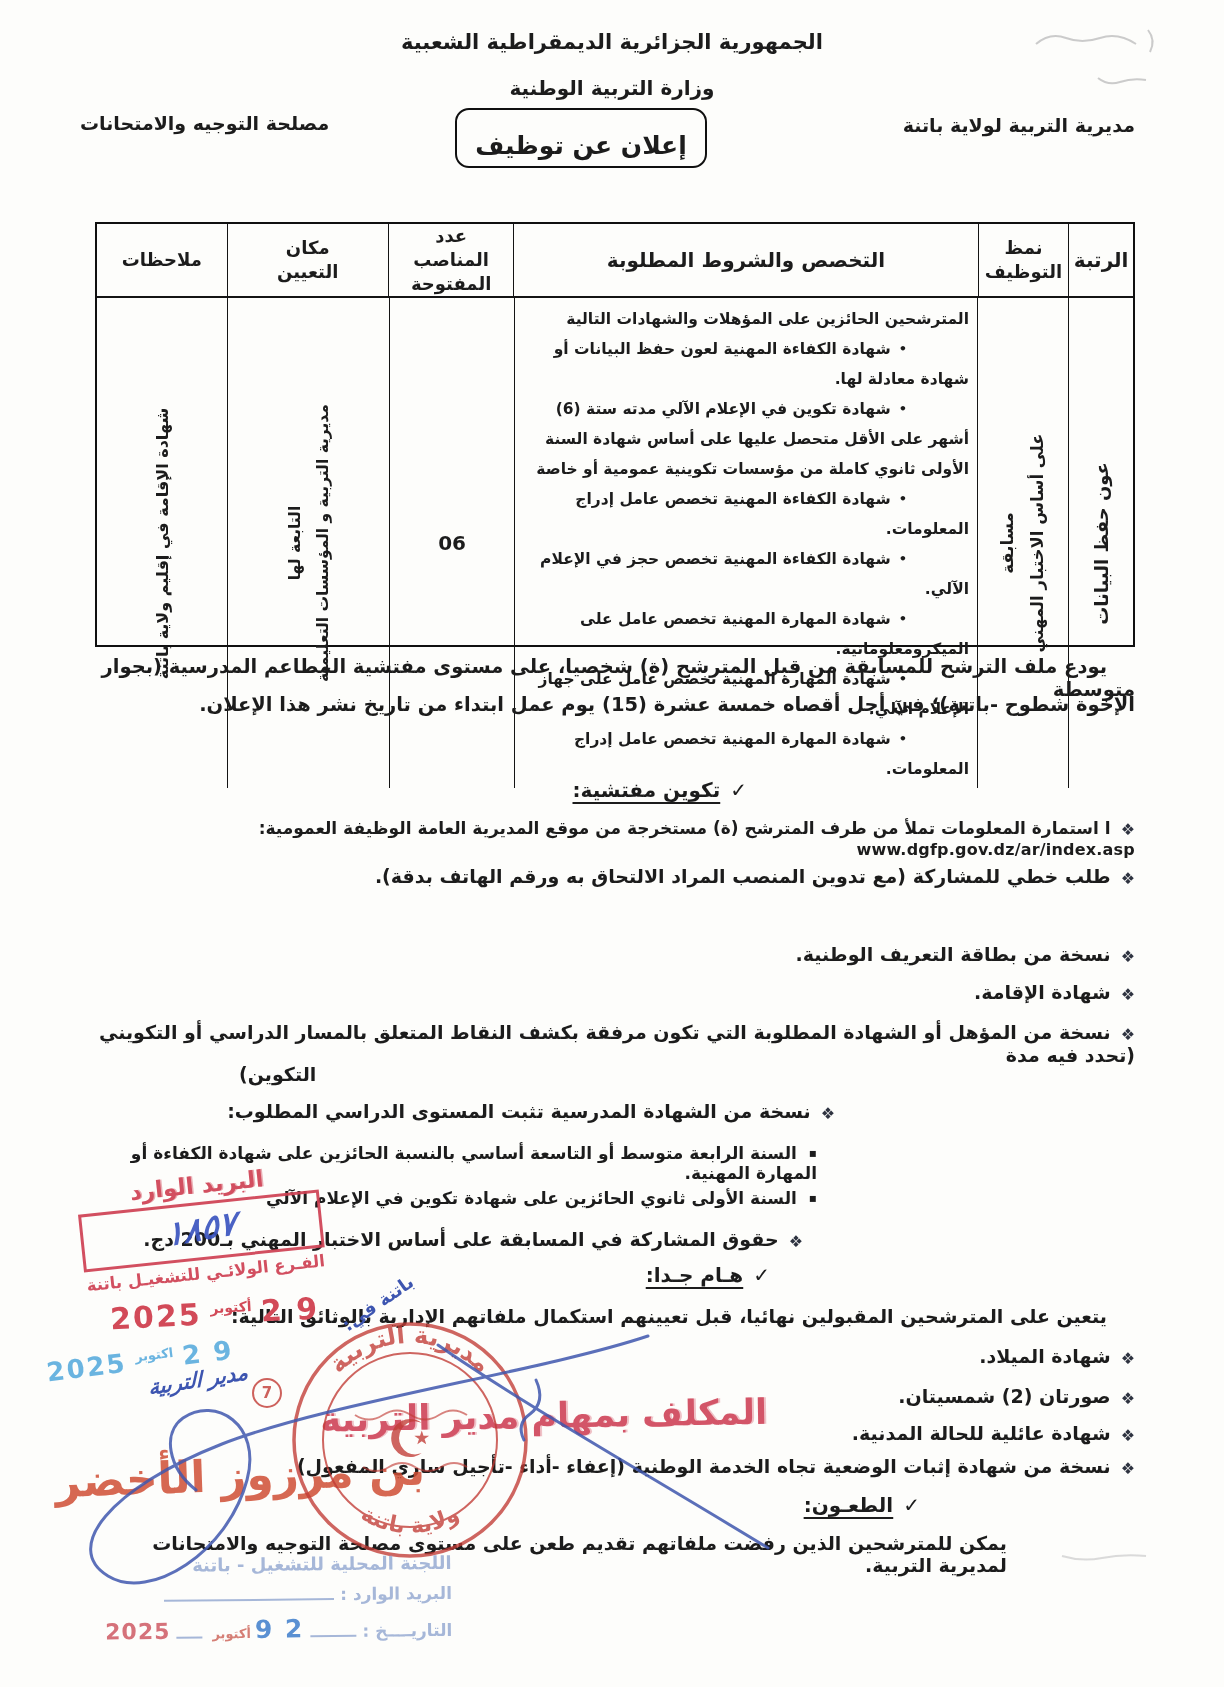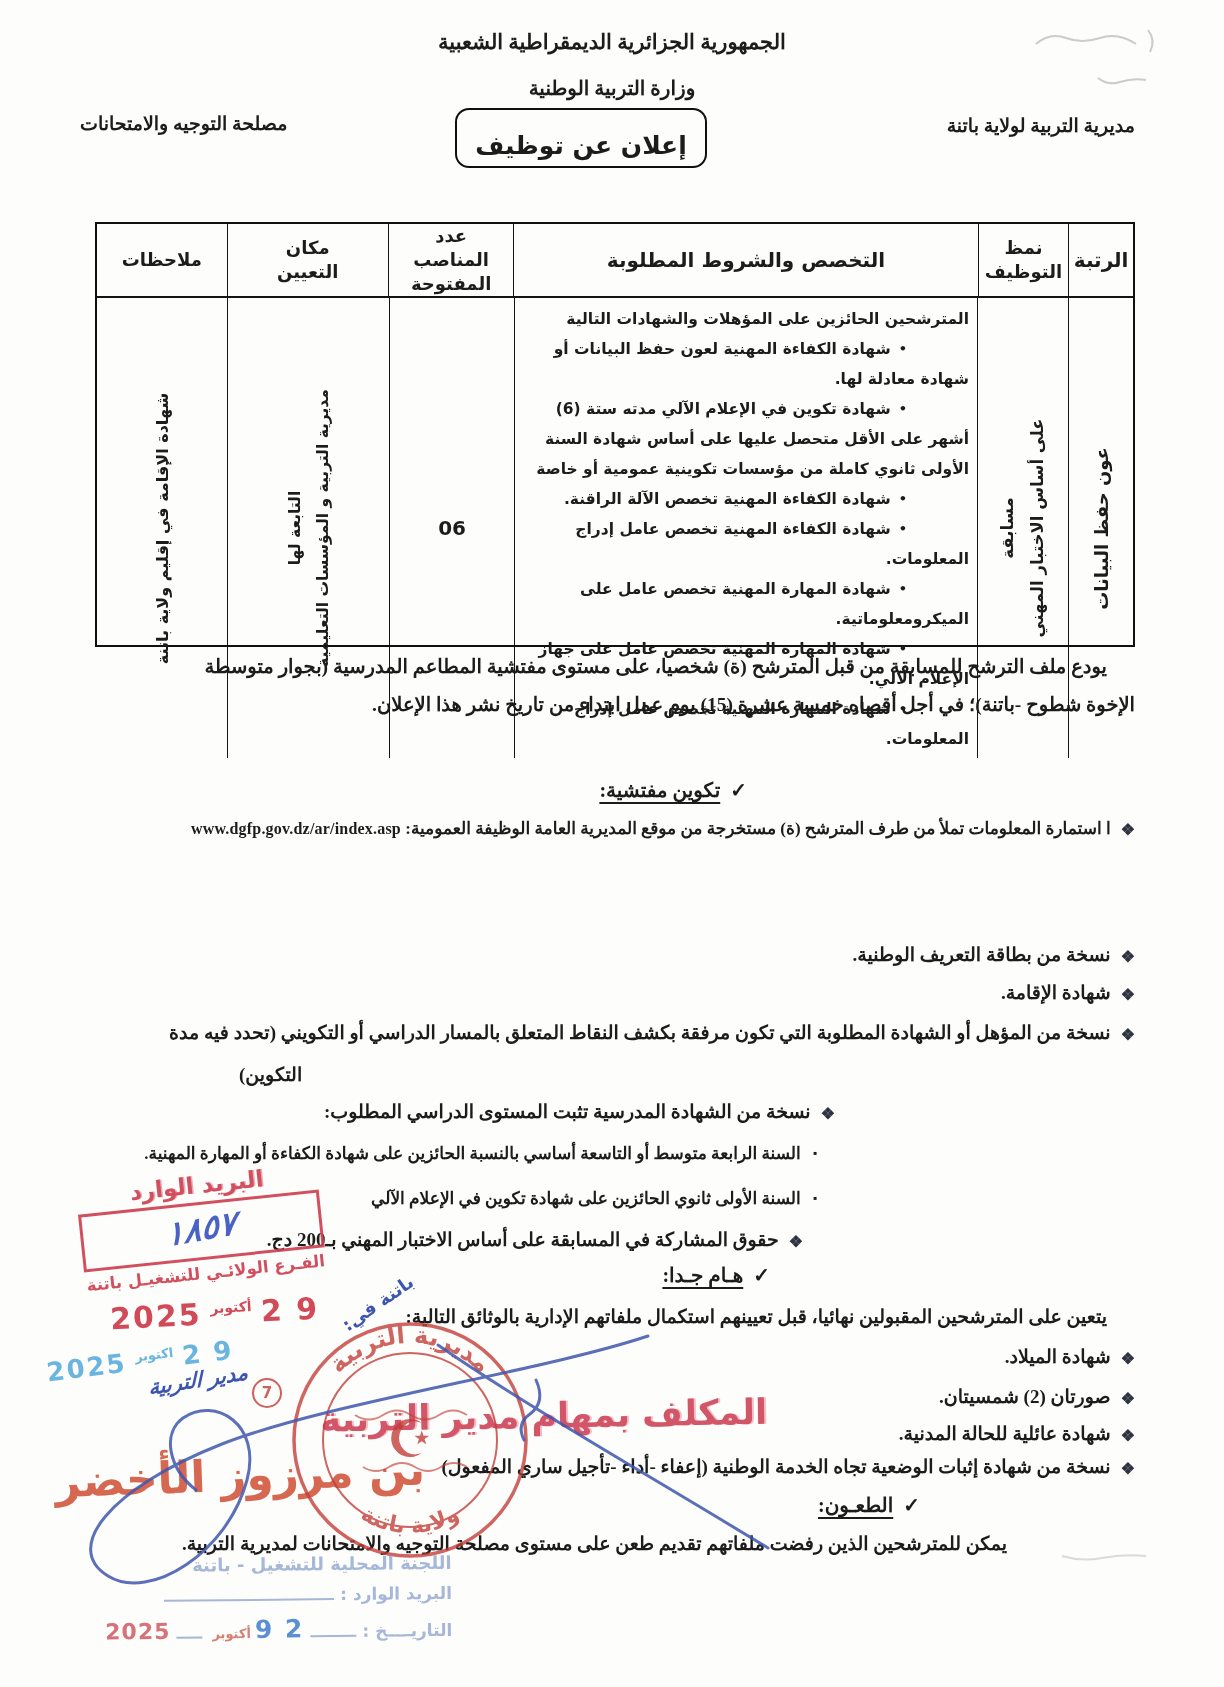--- a/index.html
+++ b/index.html
@@ -3,21 +3,21 @@
 <meta charset="utf-8">
 <style>
   html,body{margin:0;padding:0;background:#ffffff;}
   .page{
     position:relative; width:1224px; height:1687px;
     background:#fdfdfb; overflow:hidden;
     font-family:"DejaVu Sans", sans-serif;
     direction:rtl; color:#1c1c1c;
   }
   .abs{position:absolute;}
-  .doc{font-weight:700;font-family:Liberation Serif, serif;}
+  .doc{font-weight:700;}
   .center{text-align:center;}
   
   .h-rep{top:30px; right:0; width:100%; font-size:21px;}
   .h-min{top:76px; right:0; width:100%; font-size:20px;}
   .h-dir{top:114px; right:89px; font-size:19px;}
   .h-srv{top:112px; left:80px; font-size:19px;}
   .ann-box{
     top:108px; left:455px; width:252px; height:60px;
     border:2.5px solid #101010; border-radius:14px;
     display:flex; align-items:flex-end; justify-content:center;
@@ -158,22 +158,22 @@
           <div class="vblock vb-mode">
             <div>مسابقة</div>
             <div>على أساس الاختبار المهني</div>
           </div>
         </div>
       </div>
       <div class="cell c-spec speccell">
         <div>المترشحين الحائزين على المؤهلات والشهادات التالية</div>
         <div class="req"><span class="blt">•</span><span>شهادة الكفاءة المهنية لعون حفظ البيانات أو شهادة معادلة لها.</span></div>
         <div class="req"><span class="blt">•</span><span>شهادة تكوين في الإعلام الآلي مدته ستة (6) أشهر على الأقل متحصل عليها على أساس شهادة السنة الأولى ثانوي كاملة من مؤسسات تكوينية عمومية أو خاصة</span></div>
-        <div class="req"><span class="blt">•</span><span>شهادة الكفاءة المهنية تخصص الآلة الراقنة.</span></div>
         <div class="req"><span class="blt">•</span><span>شهادة الكفاءة المهنية تخصص عامل إدراج المعلومات.</span></div>
+        <div class="req"><span class="blt">•</span><span>شهادة الكفاءة المهنية تخصص حجز في الإعلام الآلي.</span></div>
         <div class="req"><span class="blt">•</span><span>شهادة المهارة المهنية تخصص عامل على الميكرومعلوماتية.</span></div>
         <div class="req"><span class="blt">•</span><span>شهادة المهارة المهنية تخصص عامل على جهاز الإعلام الآلي.</span></div>
         <div class="req"><span class="blt">•</span><span>شهادة المهارة المهنية تخصص عامل إدراج المعلومات.</span></div>
       </div>
       <div class="cell c-pos">
         <span class="poscount">06</span>
       </div>
       <div class="cell c-loc">
         <div class="vwrap">
           <div class="vblock vb-loc">
@@ -192,20 +192,21 @@
 
   <div class="abs doc deposit1">يودع ملف الترشح للمسابقة من قبل المترشح (ة) شخصيا، على مستوى مفتشية المطاعم المدرسية (بجوار متوسطة</div>
   <div class="abs doc deposit2">الإخوة شطوح -باتنة)؛ في أجل أقصاه خمسة عشرة (15) يوم عمل ابتداء من تاريخ نشر هذا الإعلان.</div>
 
   <div class="abs doc sec-title t-takwin">
     <span>✓</span><span class="ttl">تكوين مفتشية:</span>
   </div>
   <div class="abs doc fitem smallfit i1">
     <span class="dia">❖</span><span>ا استمارة المعلومات تملأ من طرف المترشح (ة) مستخرجة من موقع المديرية العامة الوظيفة العمومية:</span> <span class="url">www.dgfp.gov.dz/ar/index.asp</span>
   </div>
+  <div class="abs doc fitem i2"><span class="dia">❖</span><span>طلب خطي للمشاركة (مع تدوين المنصب المراد الالتحاق به ورقم الهاتف بدقة).</span></div>
   <div class="abs doc fitem i4"><span class="dia">❖</span><span>نسخة من بطاقة التعريف الوطنية.</span></div>
   <div class="abs doc fitem i5"><span class="dia">❖</span><span>شهادة الإقامة.</span></div>
   <div class="abs doc fitem i6"><span class="dia">❖</span><span>نسخة من المؤهل أو الشهادة المطلوبة التي تكون مرفقة بكشف النقاط المتعلق بالمسار الدراسي أو التكويني (تحدد فيه مدة</span></div>
   <div class="abs doc wrapline">التكوين)</div>
   <div class="abs doc fitem i7 ind7"><span class="dia">❖</span><span>نسخة من الشهادة المدرسية تثبت المستوى الدراسي المطلوب:</span></div>
   <div class="abs doc subitem is1 indsub"><span class="sq">▪</span><span>السنة الرابعة متوسط أو التاسعة أساسي بالنسبة الحائزين على شهادة الكفاءة أو المهارة المهنية.</span></div>
   <div class="abs doc subitem is2 indsub"><span class="sq">▪</span><span>السنة الأولى ثانوي الحائزين على شهادة تكوين في الإعلام الآلي</span></div>
   <div class="abs doc fitem i8 ind8"><span class="dia">❖</span><span>حقوق المشاركة في المسابقة على أساس الاختبار المهني بـ200 دج.</span></div>
 
   <div class="abs doc sec-title t-ham">

